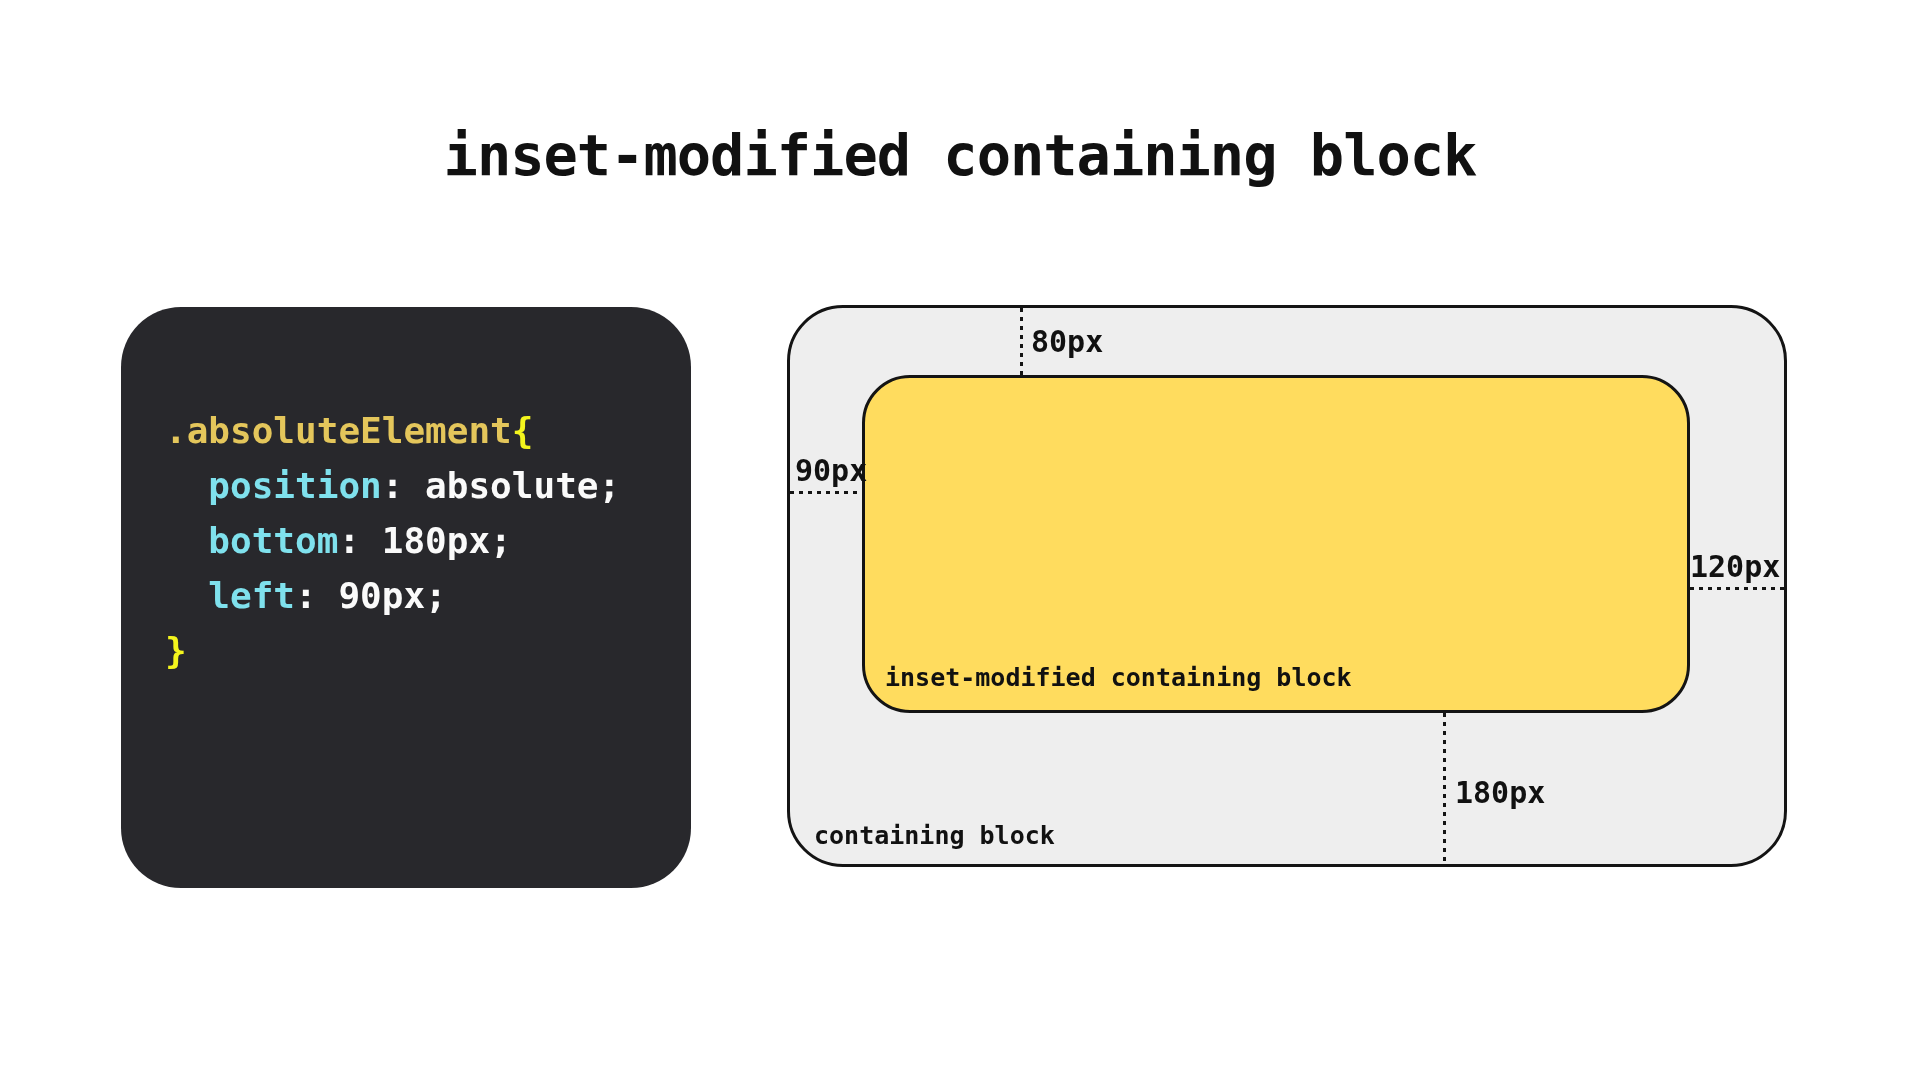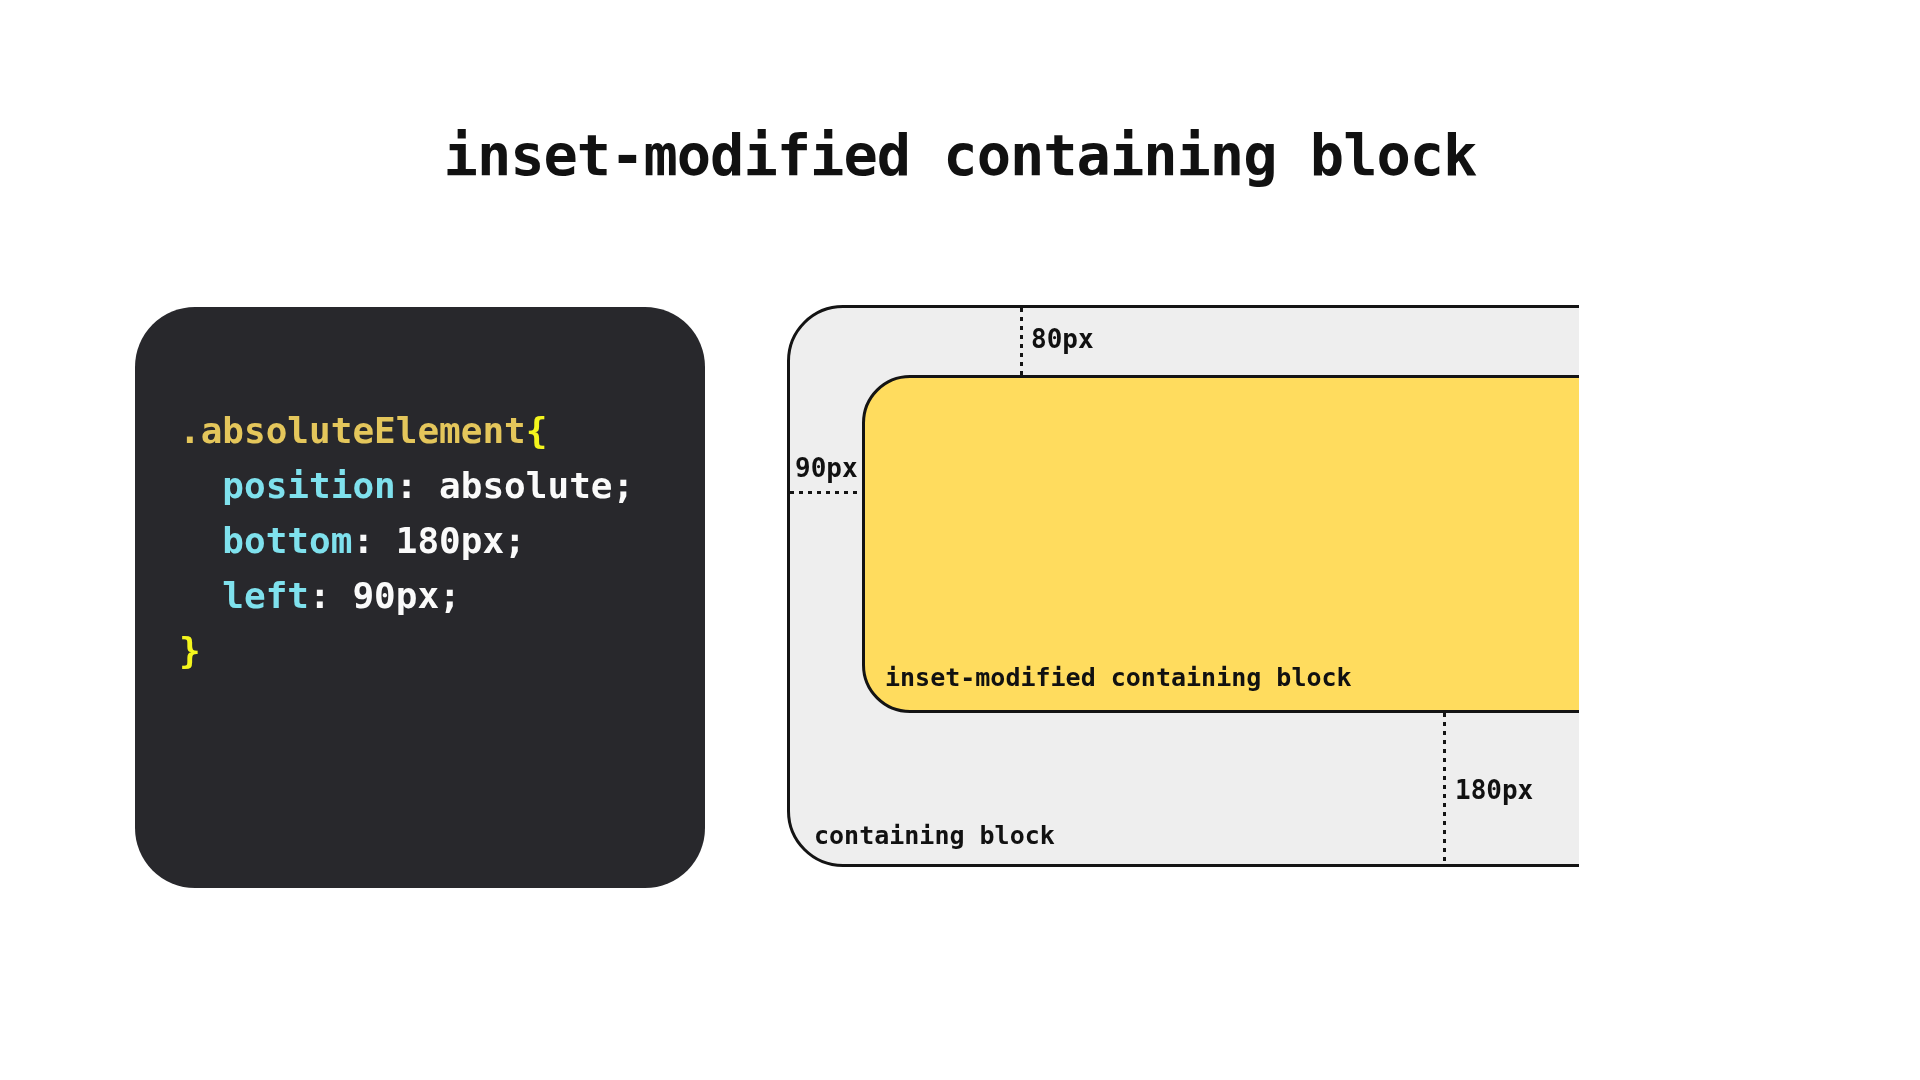--- a/index.html
+++ b/index.html
@@ -11,39 +11,39 @@
     --code-property:#7fe1ed;
     --code-value:#fafafa;
     --outer-fill:#eeeeee;
     --inner-fill:#ffdc5e;
     --line:#141414;
   }
   *{margin:0;padding:0;box-sizing:border-box;}
   html,body{background:var(--page-bg);}
   .page{
     position:relative;
-    width:1579px;height:1080px;
+    width:1920px;height:1080px;
     background:var(--page-bg);
     font-family:"DejaVu Sans Mono","Liberation Mono",monospace;
     overflow:hidden;
   }
   .title{
     position:absolute;
     top:122px;left:0;width:1920px;
     text-align:center;
     font-size:57px;
     font-weight:bold;
     letter-spacing:-1px;
     color:var(--title);
     white-space:pre;
   }
   
   .code-block{
     position:absolute;
-    left:135px;top:307px;
+    left:121px;top:307px;
     width:570px;height:581px;
     background:var(--code-bg);
     border-radius:60px;
     padding:96px 0 0 44px;
   }
   .code-line{
     font-size:36px;
     font-weight:bold;
     line-height:55px;
     white-space:pre;
@@ -82,21 +82,21 @@
   .outer-label{
     position:absolute;
     left:24px;bottom:14px;
     font-size:25px;
     font-weight:bold;
     color:var(--title);
     white-space:pre;
   }
   .mlabel{
     position:absolute;
-    font-size:26px;
+    font-size:30px;
     font-weight:bold;
     color:var(--title);
     white-space:pre;
   }
   .mline{position:absolute;}
   .mline.vert{
     width:3px;
     background:repeating-linear-gradient(to bottom,var(--line) 0 4px,transparent 4px 9px);
   }
   .mline.horiz{

